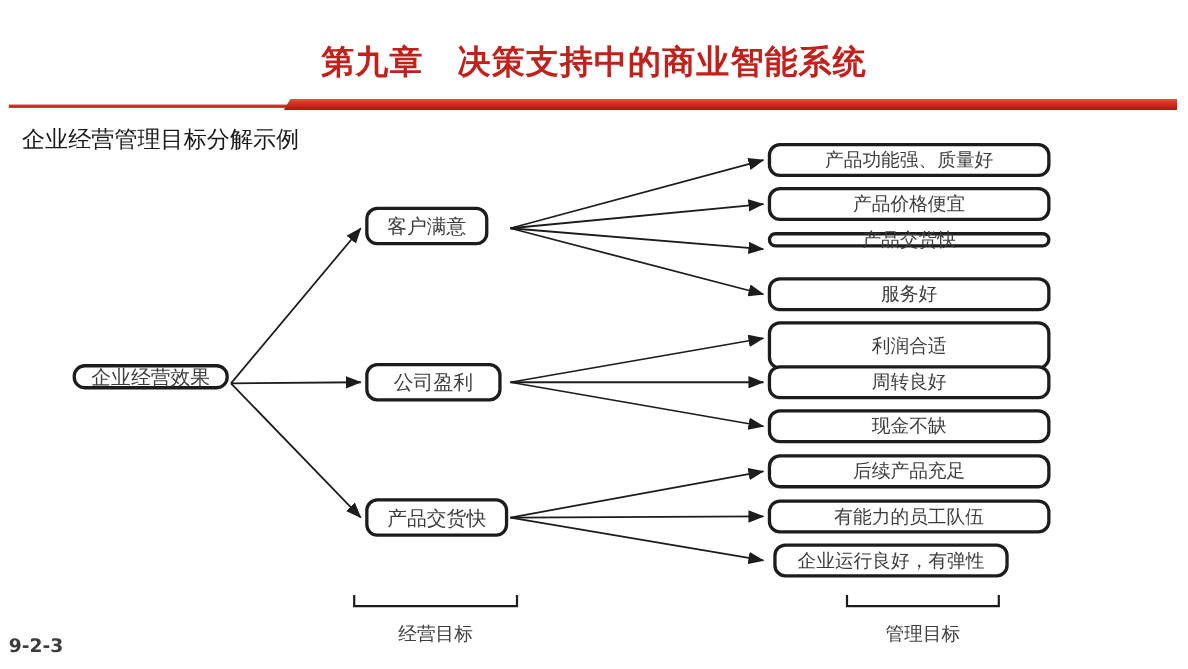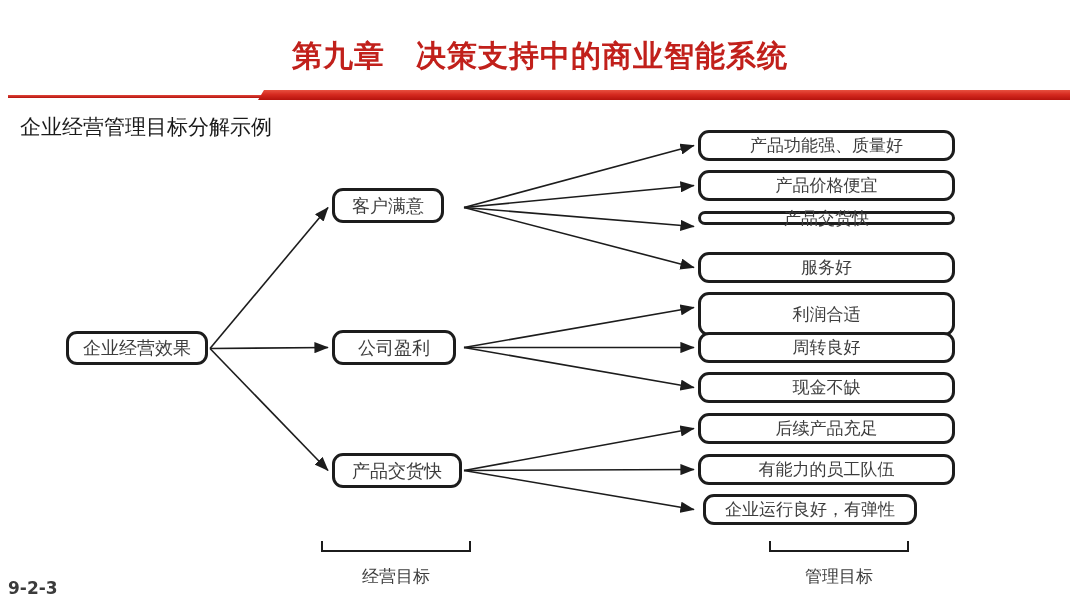--- a/index.html
+++ b/index.html
@@ -94,21 +94,21 @@
         <line x1="464" y1="470.5" x2="694" y2="469.5" marker-end="url(#arrowhead)"></line>
         <line x1="464" y1="470.5" x2="694" y2="509.5" marker-end="url(#arrowhead)"></line>
       </g>
     <g id="bracket-group" stroke="#1c1c1c" stroke-width="2" fill="none">
         <path d="M322,541 L322,551 L470,551 L470,541"></path>
         <path d="M770,541 L770,551 L908,551 L908,541"></path>
       </g>
   </svg>
 
   <div id="diagram">
-      <div class="node root" style="left: 66px; top: 331px; width: 142px; height: 34px;">
+      <div class="node root" style="left: 66px; top: 331px; width: 142px; height: 23px;">
         <span>企业经营效果</span>
       </div>
       <div class="node level1" style="left: 332px; top: 188px; width: 112px; height: 35px;">
         <span>客户满意</span>
       </div>
       <div class="node level1" style="left: 332px; top: 330px; width: 124px; height: 35px;">
         <span>公司盈利</span>
       </div>
       <div class="node level1" style="left: 332px; top: 453px; width: 130px; height: 35px;">
         <span>产品交货快</span>

